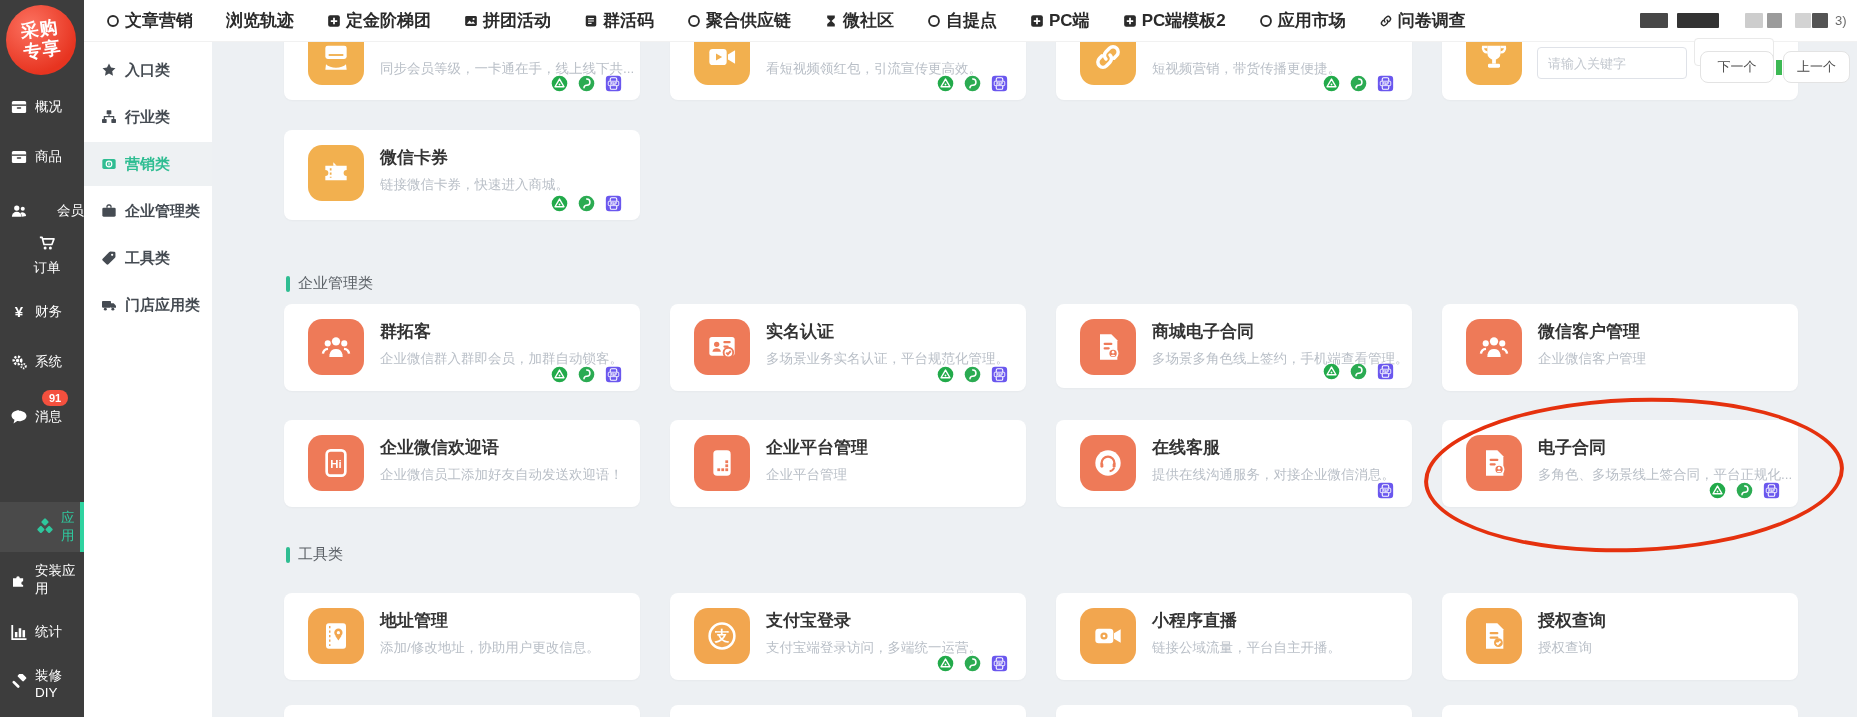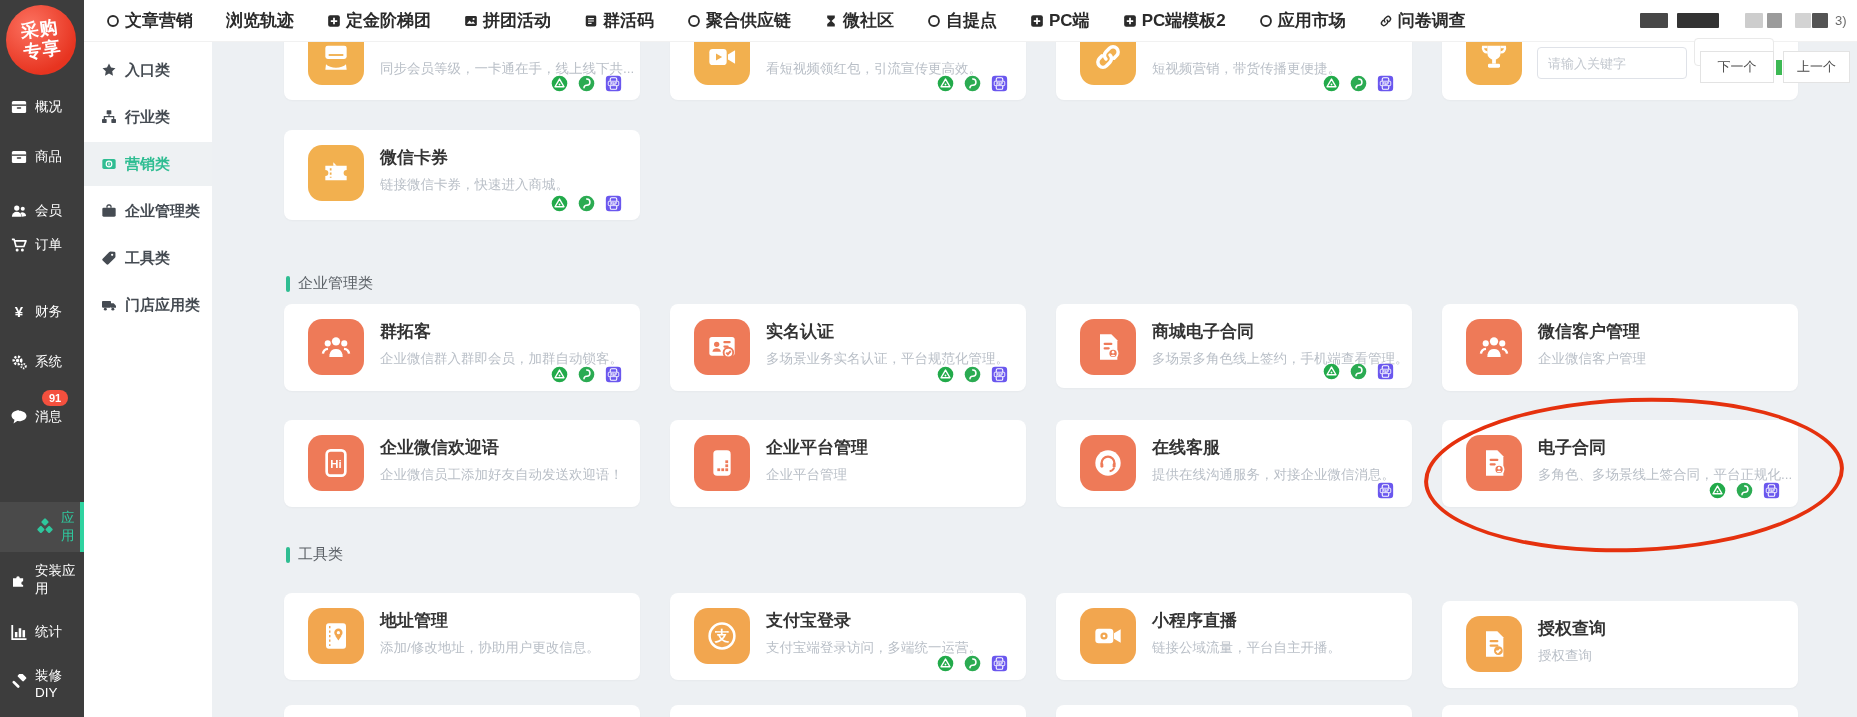--- a/index.html
+++ b/index.html
@@ -53,21 +53,21 @@
   .badge{width:17px;height:17px;}
   .sec-header{position:absolute;left:2px;display:flex;align-items:center;gap:8px;font-size:15px;color:#5c6167;}
   .sec-bar{width:4px;height:16px;background:#2fbd92;border-radius:2px;}
   
   .fb-ghost{position:absolute;left:1694px;top:38px;width:78px;height:26px;background:#fff;
             border:1px solid #e9e9e9;border-radius:4px;z-index:40;}
   .fb-input{position:absolute;left:1537px;top:47px;width:150px;height:32px;box-sizing:border-box;
             border:1px solid #dfe2e8;border-radius:4px;padding:0 10px;font-size:13px;color:#333;
             background:#fff;z-index:41;outline:none;font-family:inherit;}
   .fb-input::placeholder{color:#c3c8cf;}
-  .fb-btn{position:absolute;height:32px;background:#fff;border:1px solid #e3e3e3;border-radius:0;
+  .fb-btn{position:absolute;height:32px;background:#fff;border:1px solid #e3e3e3;border-radius:8px;
           font-size:13px;color:#4a4a4a;z-index:42;cursor:pointer;font-family:inherit;}
   .fb-next{left:1700px;top:51px;width:74px;}
   .fb-prev{left:1783px;top:51px;width:67px;}
   .fb-sliver{position:absolute;left:1776px;top:60px;width:6px;height:15px;background:#3db954;z-index:41;}
   
   .annotation-ellipse{position:absolute;left:1424px;top:398px;width:412px;height:146px;
                       border:4px solid #e5310e;border-radius:50%;transform:rotate(-2deg);
                       z-index:45;pointer-events:none;}
 </style>
 </head>
@@ -94,32 +94,32 @@
       <div class="side-item" style="top: 140px;">
         <span class="s-ic">
           <svg viewBox="0 0 24 24">
             <rect x="2.5" y="4" width="19" height="16" rx="2" fill="currentColor"></rect>
             <rect x="2.5" y="8.6" width="19" height="1.8" fill="#3d3d3d"></rect>
             <rect x="9" y="12.2" width="6" height="2" rx="1" fill="#3d3d3d"></rect>
           </svg>
         </span>
         <span>商品</span>
       </div>
-      <div class="side-item" style="top: 194px;">
+      <div class="side-item" style="top: 194px; justify-content: space-between;">
         <span class="s-ic">
           <svg viewBox="0 0 24 24" fill="currentColor">
             <circle cx="9" cy="8" r="3.5"></circle>
             <circle cx="17" cy="9" r="2.7"></circle>
             <path d="M2.5 19.5a6.5 6.5 0 0 1 13 0z"></path>
             <path d="M16.2 19.5a7.6 7.6 0 0 0-2.5-5 5 5 0 0 1 7.8 4z"></path>
           </svg>
         </span>
         <span>会员</span>
       </div>
-      <div class="side-item" style="top: 228px;">
+      <div class="side-item" style="top: 234px; flex-direction: column;">
         <span class="s-ic">
           <svg viewBox="0 0 24 24">
             <path d="M2.5 4.5h3L8 14h10.5l2.8-7.5H7" fill="none" stroke="currentColor" stroke-width="2.2" stroke-linejoin="round"></path>
             <circle cx="9.5" cy="18.5" r="2" fill="currentColor"></circle>
             <circle cx="16.5" cy="18.5" r="2" fill="currentColor"></circle>
           </svg>
         </span>
         <span>订单</span>
       </div>
       <div class="side-item" style="top: 295px;">
@@ -775,21 +775,21 @@
           <svg viewBox="0 0 24 24">
             <rect x="2.5" y="6.5" width="13.5" height="11" rx="2.5" fill="#fff"></rect>
             <path d="M16.5 10 21.5 7v10l-5-3z" fill="#fff"></path>
             <circle cx="9" cy="12" r="2.7" fill="#f2a64f"></circle>
             <circle cx="9" cy="12" r="1" fill="#fff"></circle>
           </svg>
         </div>
         <div class="card-title">小程序直播</div>
         <div class="card-desc">链接公域流量，平台自主开播。</div>
       </div>
-      <div class="card" style="left: 1158px; top: 551px; height: 87px; margin-top: 8px;">
+      <div class="card" style="left: 1158px; top: 551px; height: 87px;">
         <div class="app-icon" style="background: rgb(242, 166, 79);">
           <svg viewBox="0 0 24 24">
             <path d="M6 2.5h8.5L19 7v14.5H6z" fill="#fff"></path>
             <rect x="8.7" y="9" width="6.6" height="1.7" rx="0.8" fill="#f2a64f"></rect>
             <rect x="8.7" y="12.4" width="6.6" height="1.7" rx="0.8" fill="#f2a64f"></rect>
             <circle cx="15.3" cy="17" r="3.3" fill="#f2a64f"></circle>
             <path d="M13.8 17l1.1 1.1 2-2.1" fill="none" stroke="#fff" stroke-width="1.4"></path>
           </svg>
         </div>
         <div class="card-title">授权查询</div>

